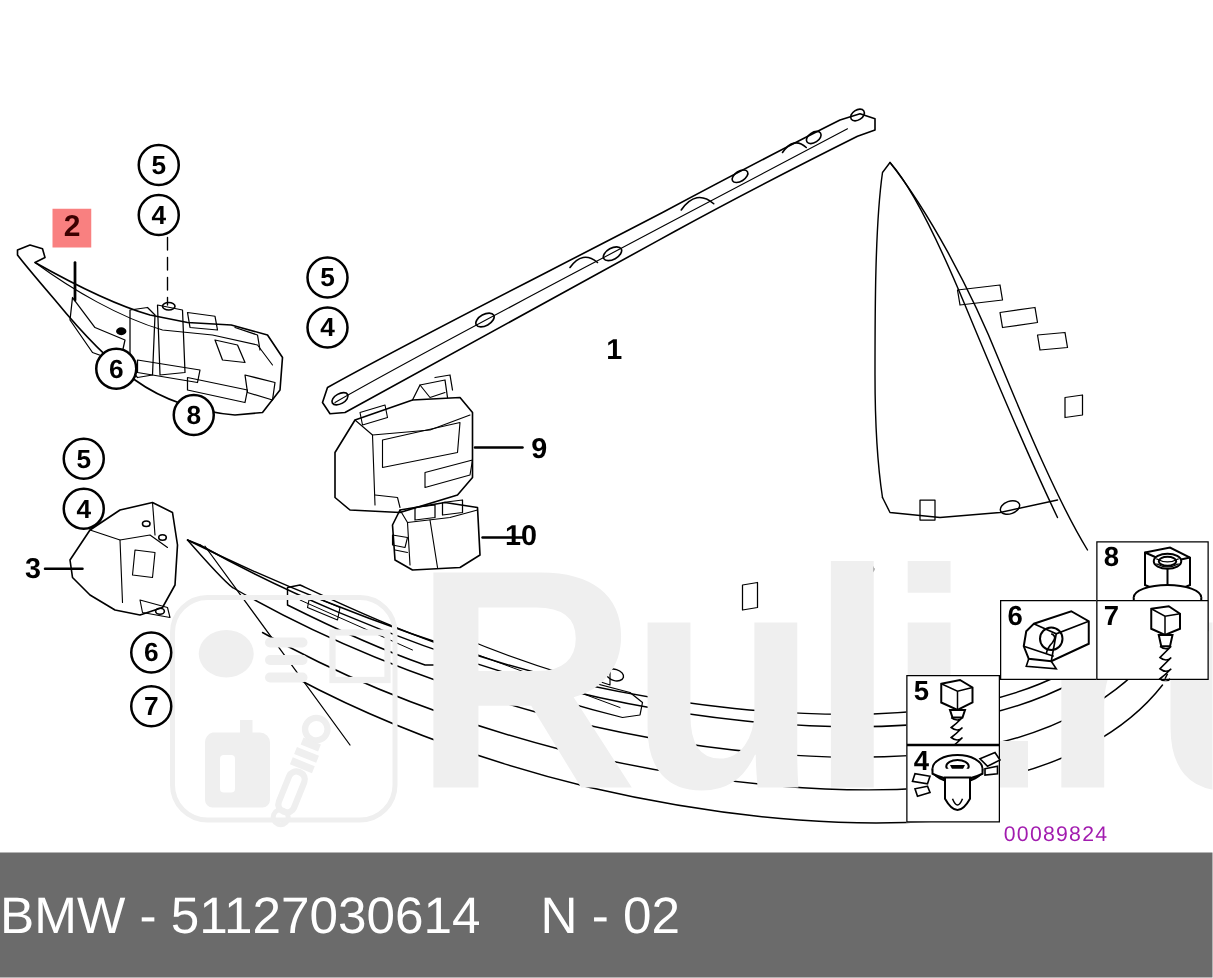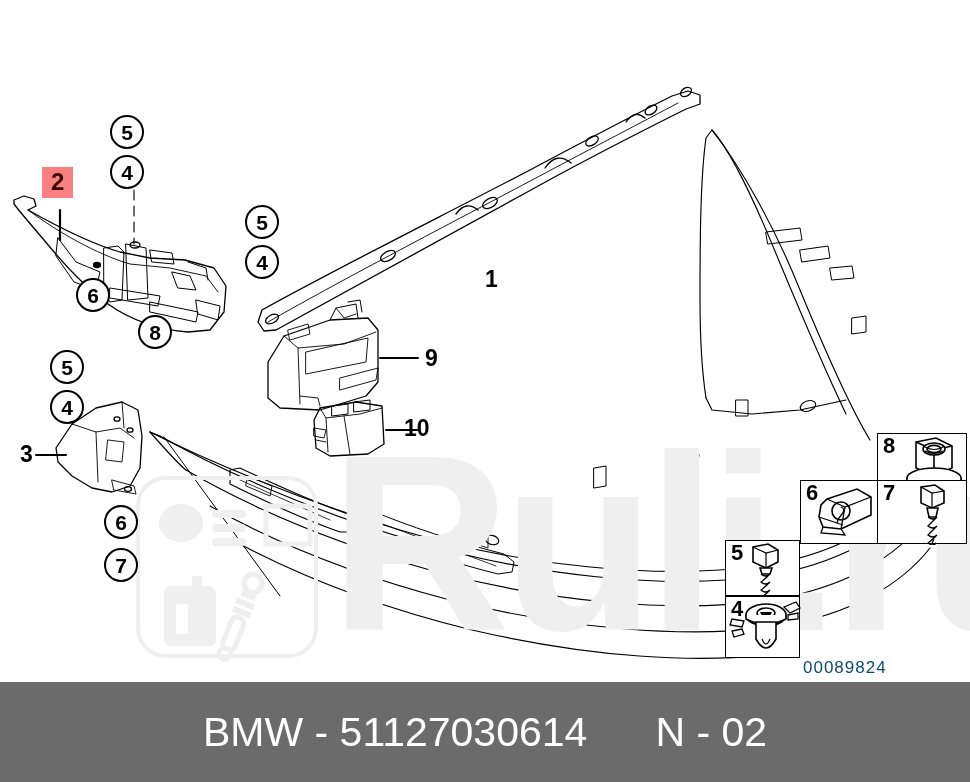--- a/index.html
+++ b/index.html
@@ -44,39 +44,39 @@
     position:absolute;border:1.6px solid #000;background:#fff;
     box-sizing:border-box;
   }
   .lbox .lnum{
     position:absolute;left:5px;top:1px;
     font-size:22px;font-weight:bold;color:#000;
     font-family:"Liberation Sans", sans-serif;line-height:1;
   }
   .lbox svg{position:absolute;left:0;top:0;}
   .drawno{
-    position:absolute;font-size:17px;color:#0c4a6e;letter-spacing:1px;
+    position:absolute;font-size:17px;color:#a21caf;letter-spacing:1px;
     font-family:"Liberation Sans", sans-serif;z-index:26;
   }
 
   
   .watermark{position:absolute;left:0;top:0;width:970px;height:682px;
              z-index:5;pointer-events:none;}
 
   
   .footer{
     position:absolute;left:0;top:682px;width:970px;height:100px;
-    background:#6b6b6b;display:flex;align-items:center;justify-content:center;
+    background:#6b6b6b;display:flex;align-items:center;
   }
   .footer .ftext{
     color:#ffffff;font-size:41px;letter-spacing:0px;
     font-family:"Liberation Sans", sans-serif;white-space:pre;
   }
   .footer .fcode{
-    color:#ffffff;font-size:41px;margin-left:68px;
+    color:#ffffff;font-size:41px;margin-left:48px;
     font-family:"Liberation Sans", sans-serif;white-space:pre;
   }
 </style>
 </head>
 <body>
 
 <div id="root">
 
   <div class="watermark">
     <svg width="970" height="682" viewBox="0 0 970 682">

